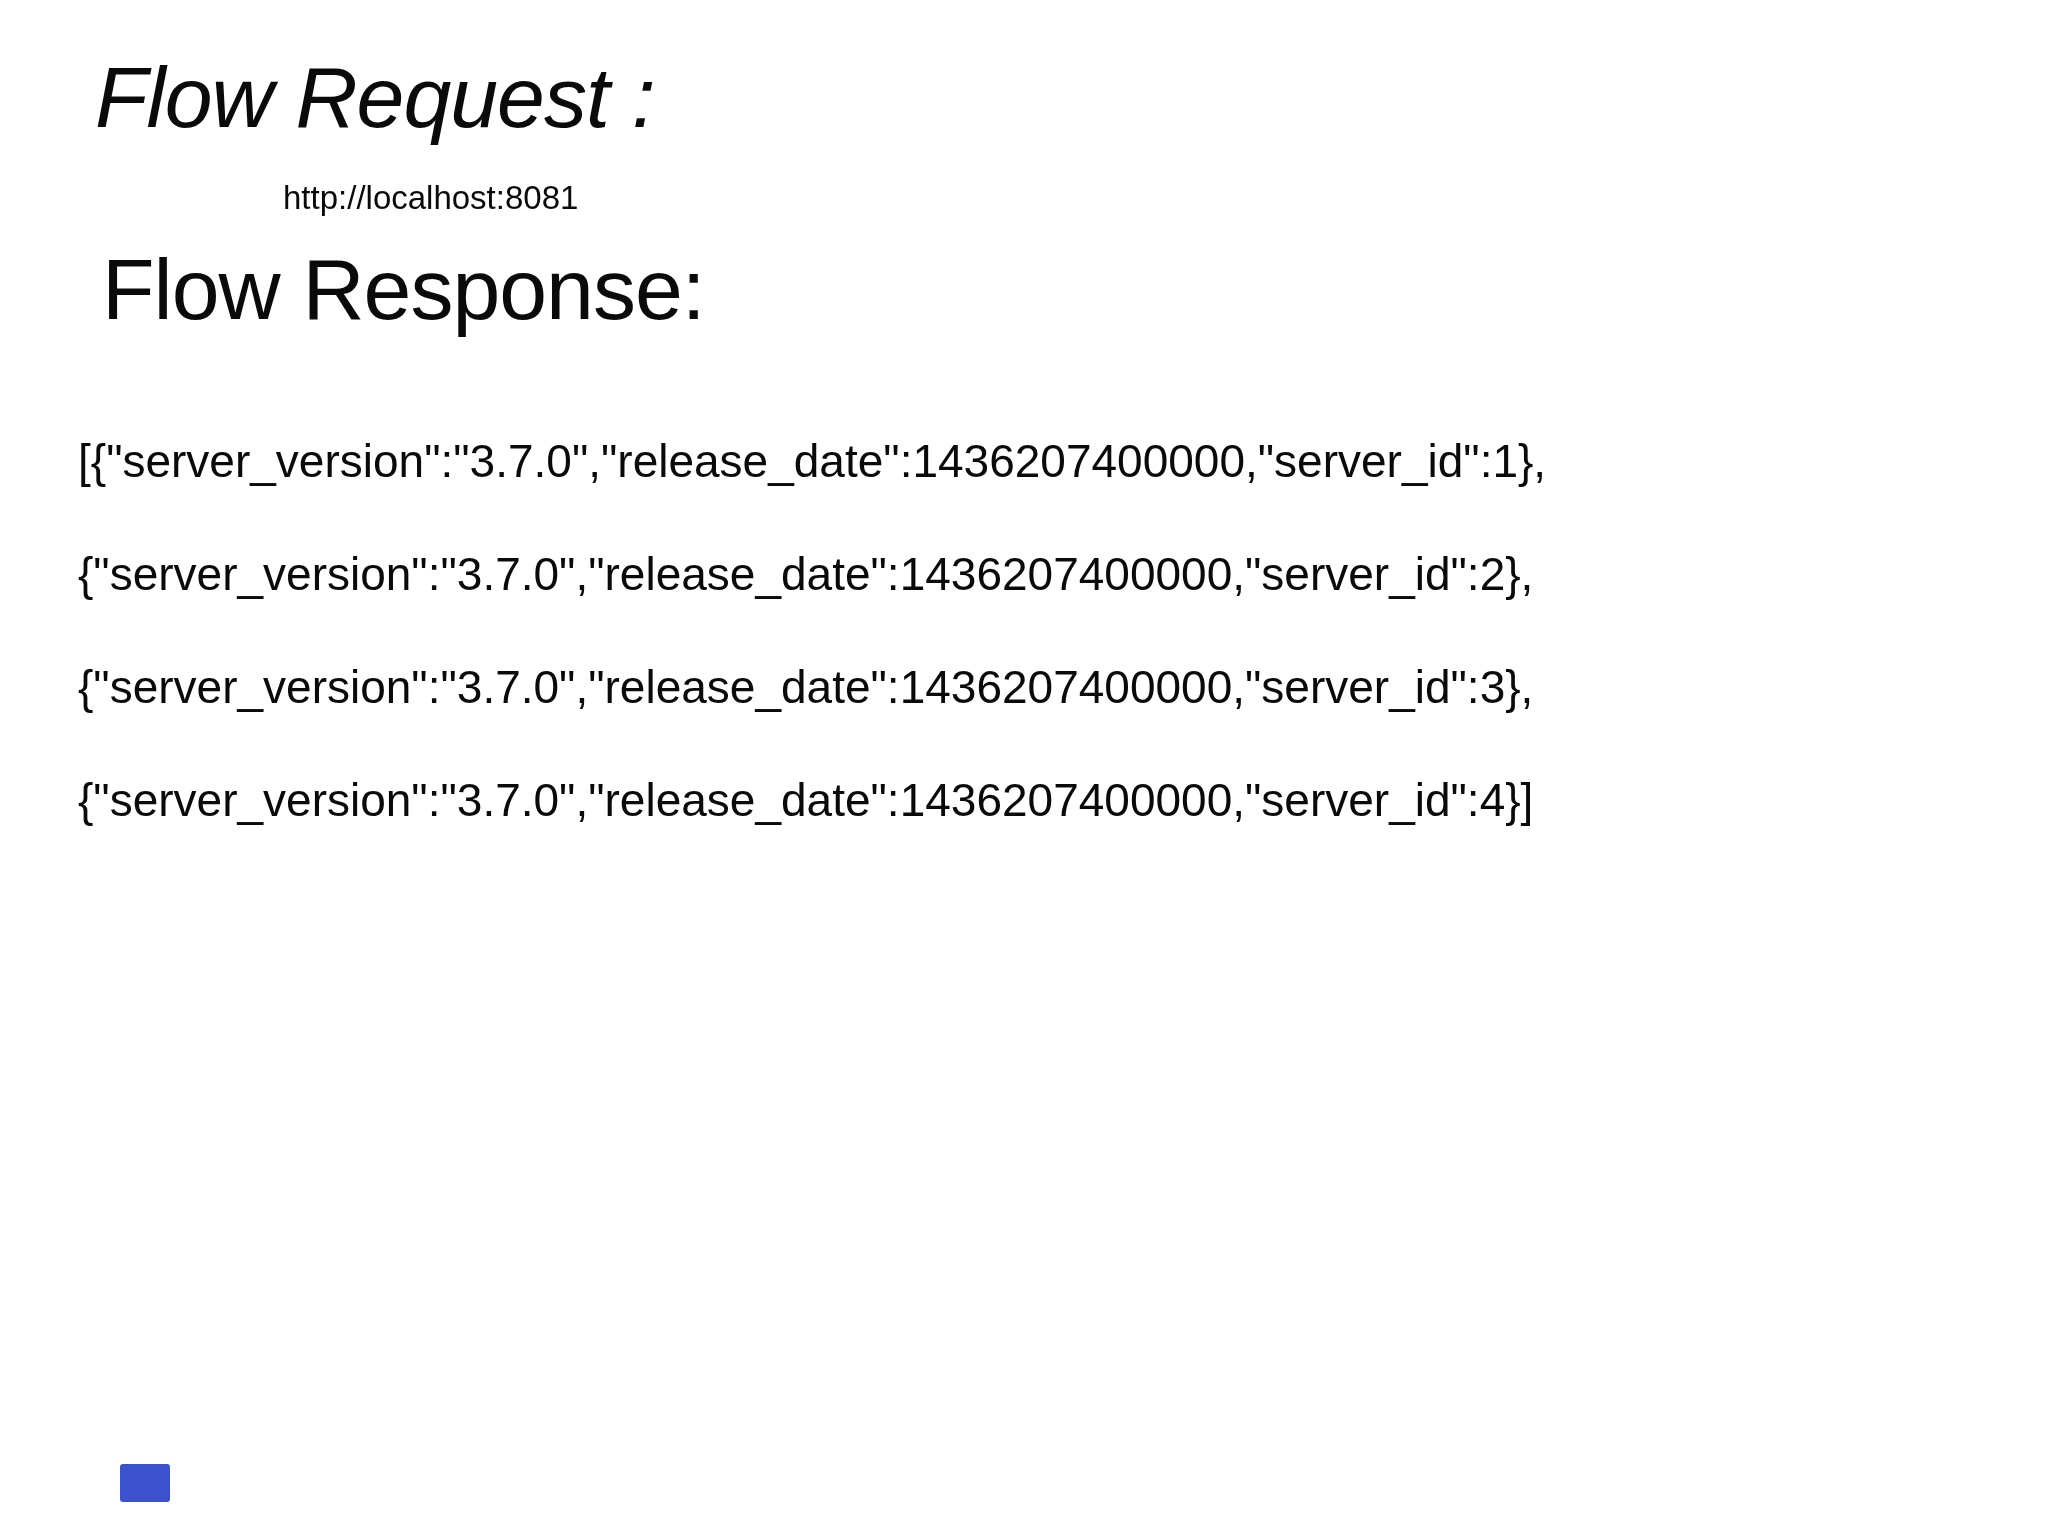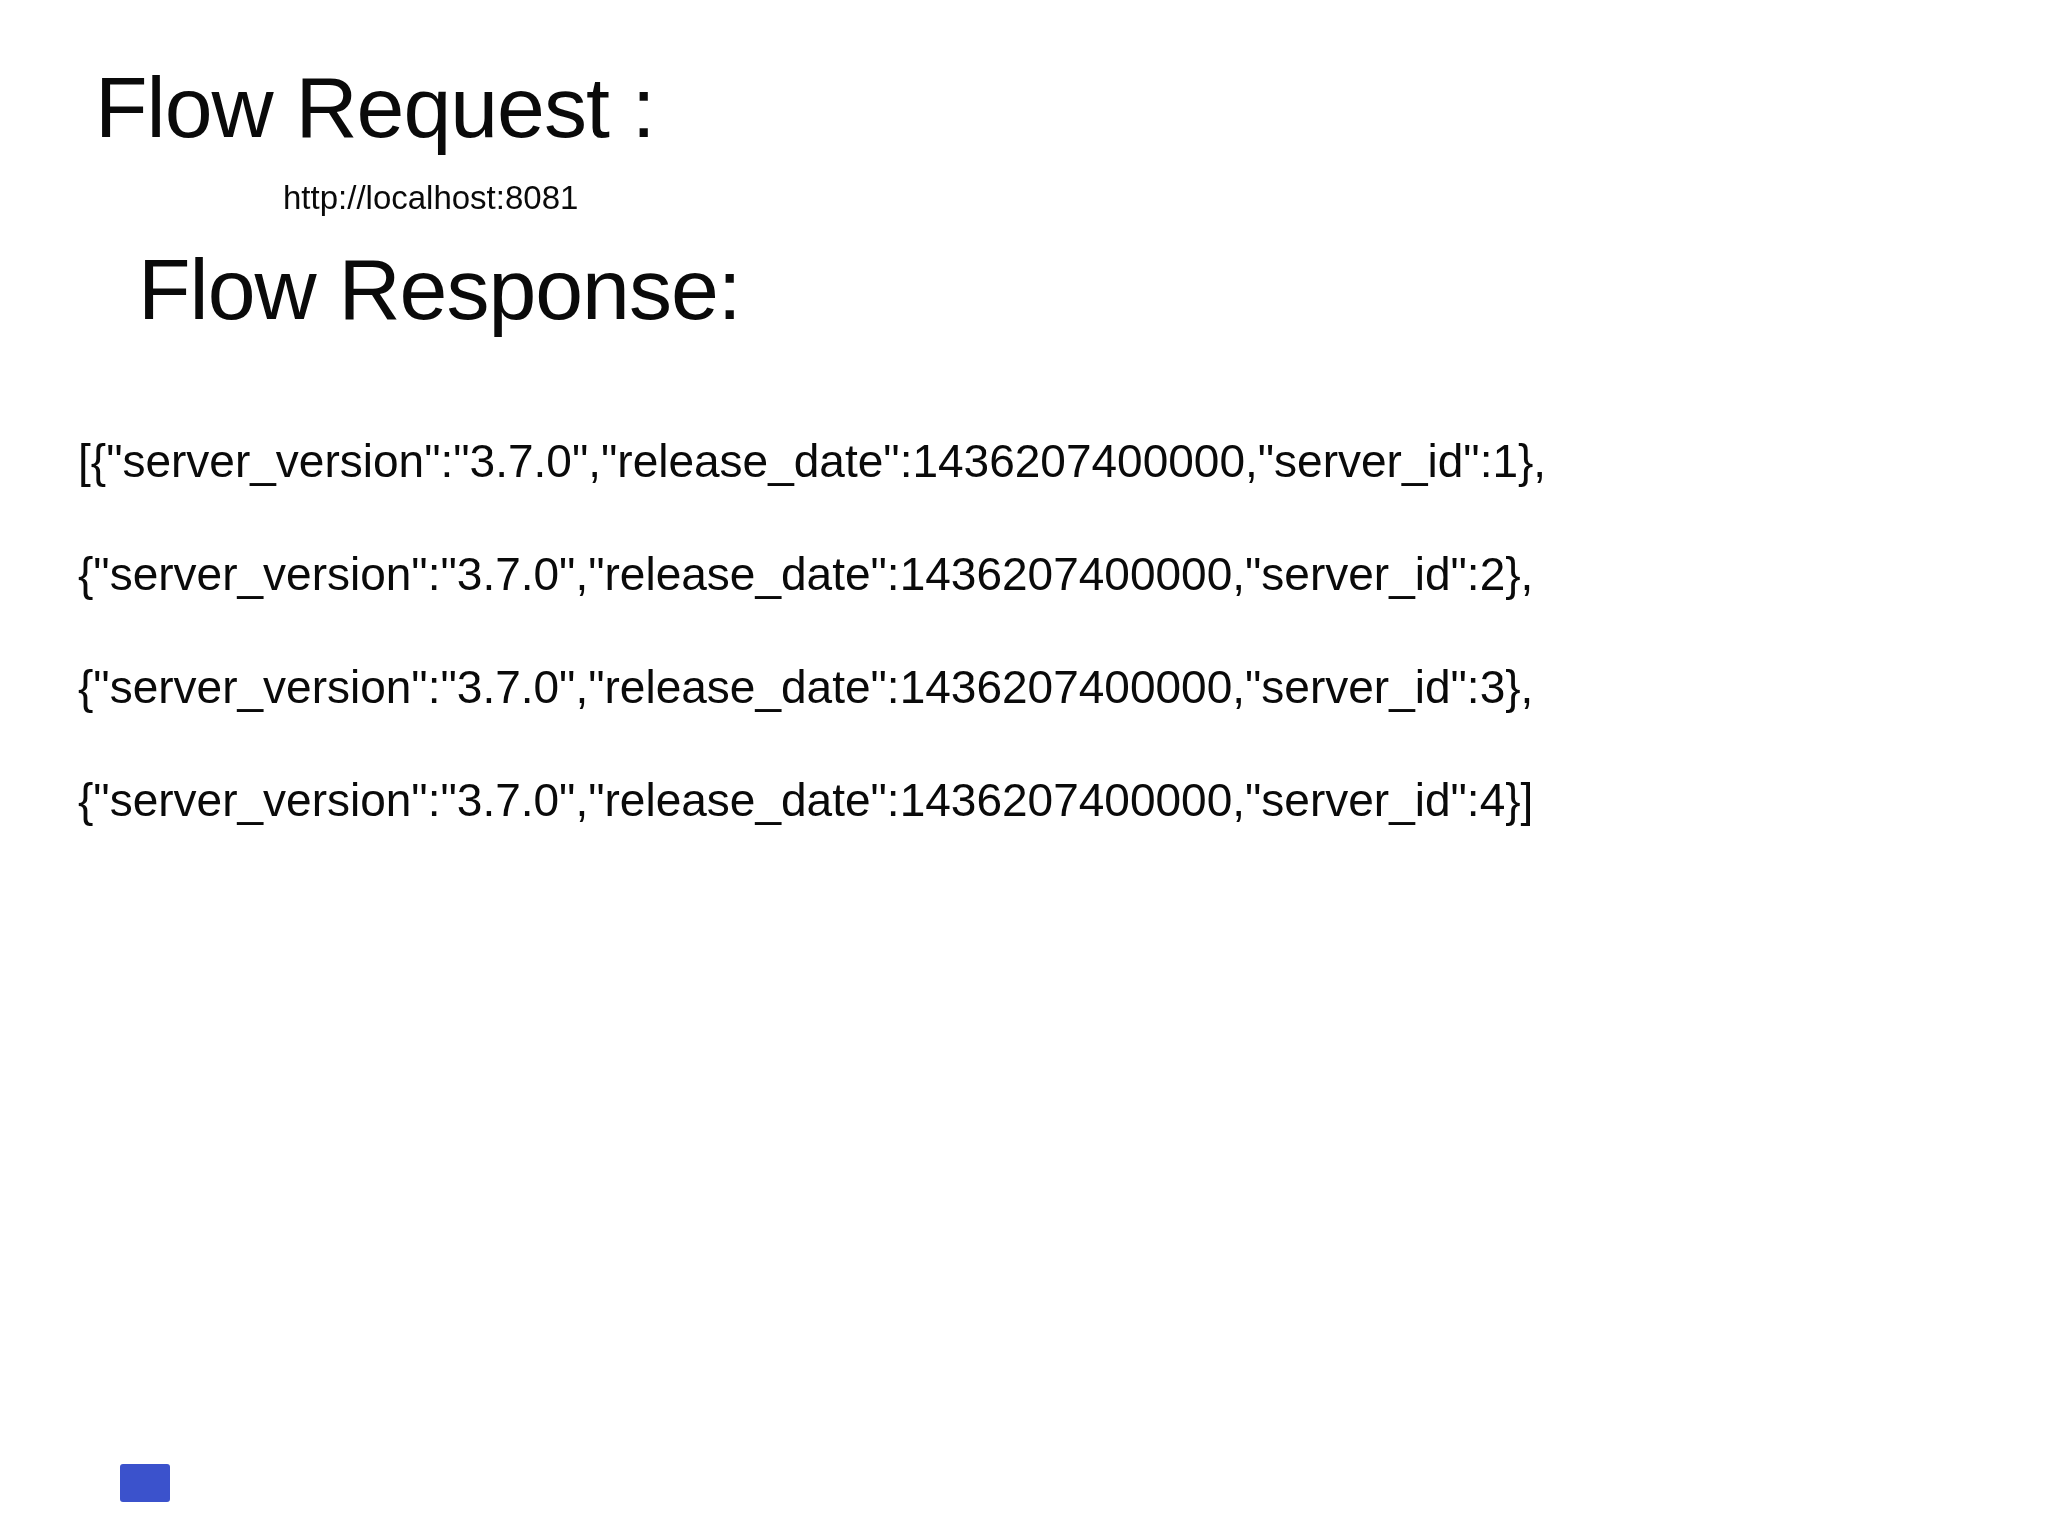--- a/index.html
+++ b/index.html
@@ -30,23 +30,23 @@
     line-height: 1.2;
     white-space: nowrap;
   }
   .json-line {
     font-size: 46px;
     font-weight: 400;
     line-height: 1.1;
     white-space: nowrap;
     letter-spacing: 0px;
   }
-  #flow-request-heading { left: 95px;  top: 58px;  }
+  #flow-request-heading { left: 95px;  top: 48px; font-style: italic;  }
   #request-url          { left: 283px; top: 178px; }
-  #flow-response-heading{ left: 102px; top: 240px; margin-left: 36px; }
+  #flow-response-heading{ left: 102px; top: 240px; }
 
   #response-line-1 { left: 78px; top: 436px; }
   #response-line-2 { left: 78px; top: 549px; }
   #response-line-3 { left: 78px; top: 662px; }
   #response-line-4 { left: 78px; top: 775px; }
 
   #blue-marker {
     left: 120px;
     top: 1464px;
     width: 50px;

